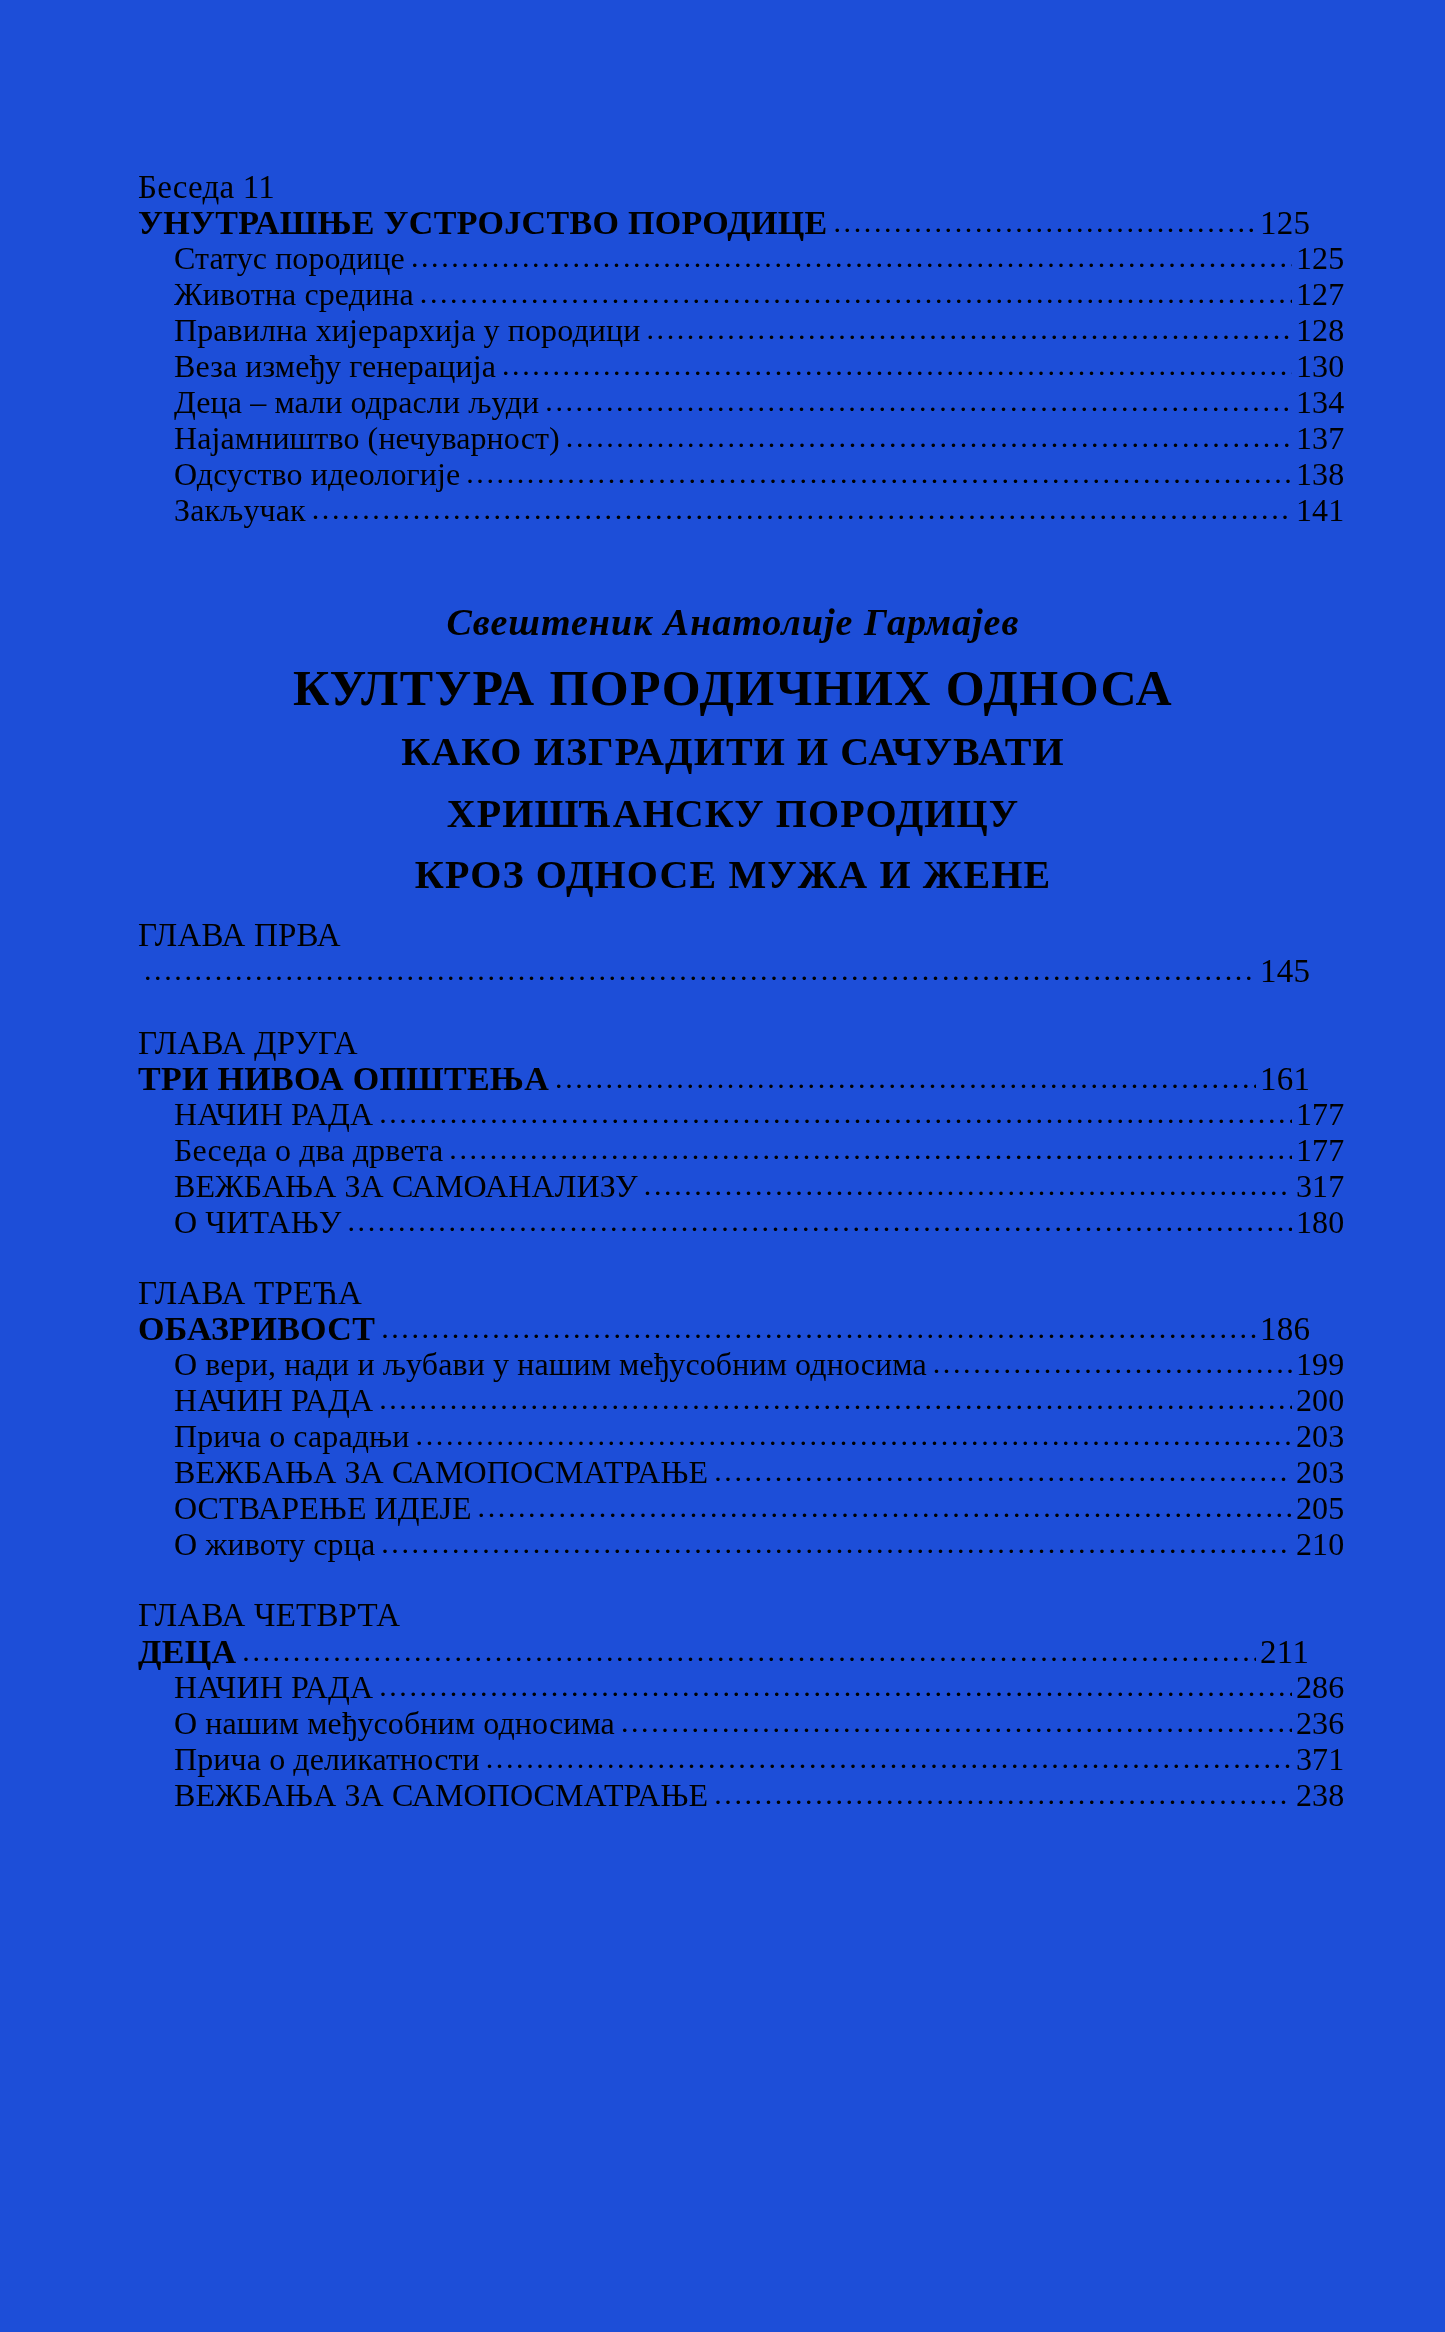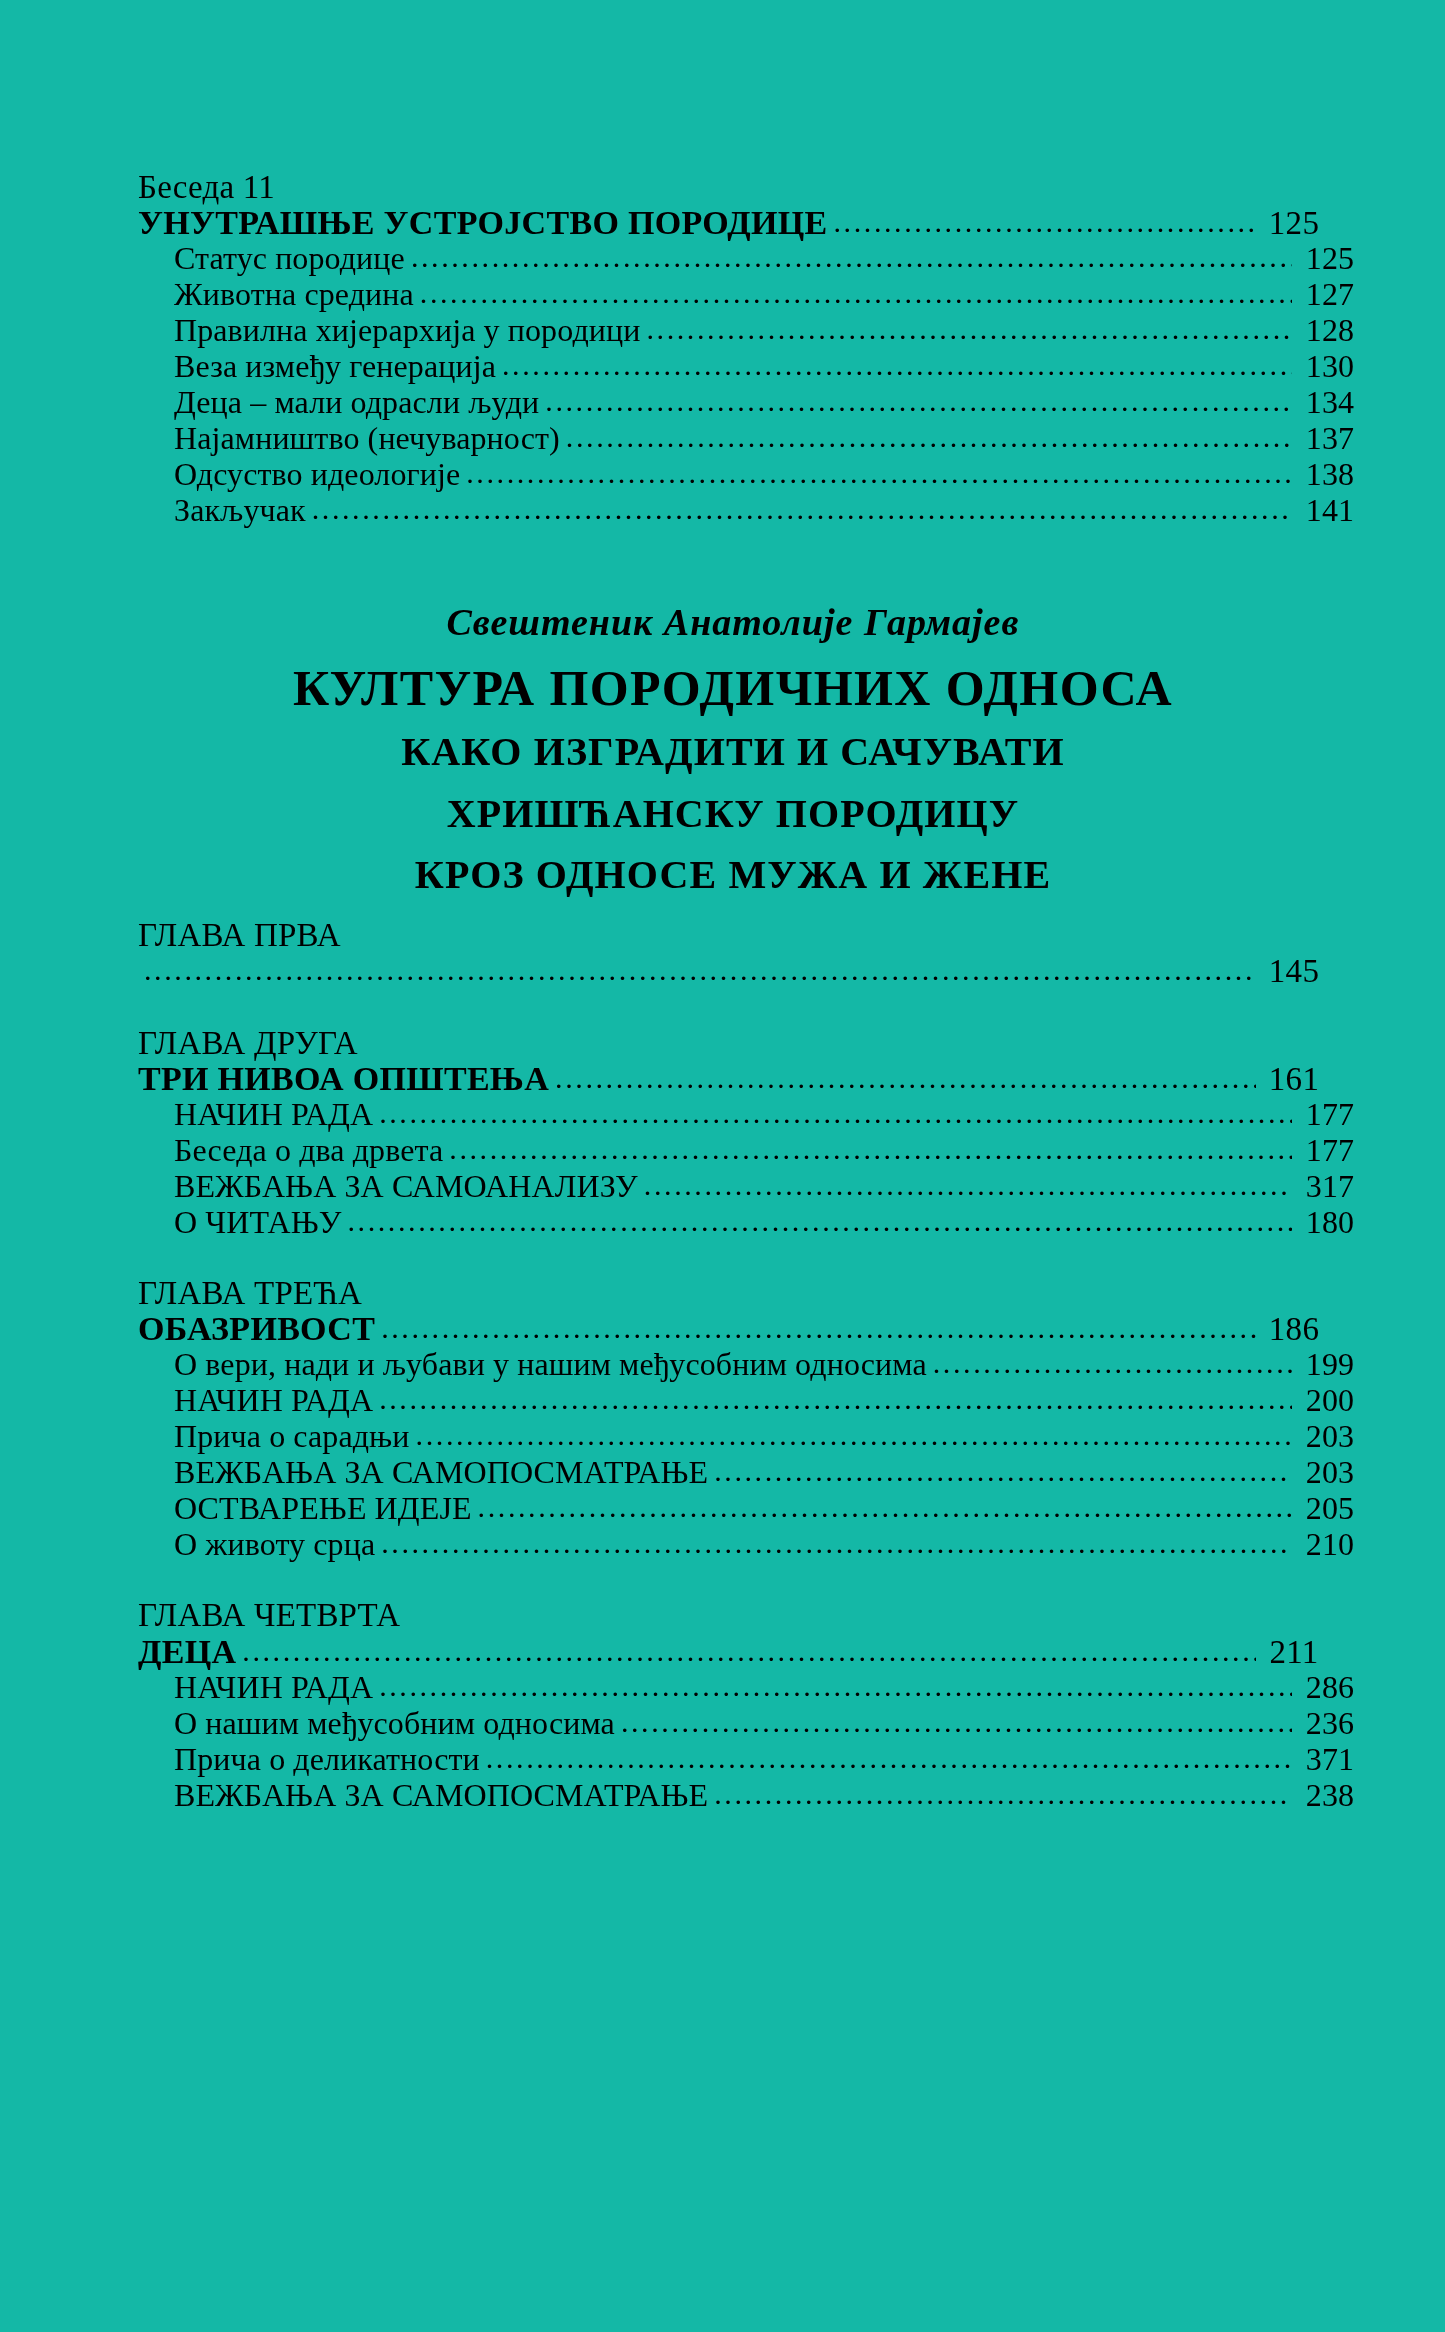--- a/index.html
+++ b/index.html
@@ -4,21 +4,21 @@
 <style>
   html, body {
     margin: 0;
     padding: 0;
     background: #ffffff;
   }
   .page {
     position: relative;
     width: 1445px;
     height: 2332px;
-    background: #14b8a6;
+    background: #1d4ed8;
     font-family: "Liberation Serif", "DejaVu Serif", serif;
     color: #000000;
     box-sizing: border-box;
     padding: 0;
     overflow: hidden;
   }
   .content {
     position: absolute;
     left: 138px;
     top: 168px;
@@ -41,21 +41,21 @@
     overflow: hidden;
     white-space: nowrap;
     margin: 0 4px 0 6px;
     letter-spacing: 2.6px;
     font-size: 30px;
     transform: translateY(-2px);
   }
   .pageno {
     flex: 0 0 auto;
     white-space: nowrap;
-    text-align: center;
+    text-align: left;
     min-width: 68px;
   }
 
   
   .sec-label {
     font-size: 33px;
     line-height: 1.16;
     letter-spacing: 0.2px;
     margin-top: 0;
   }

